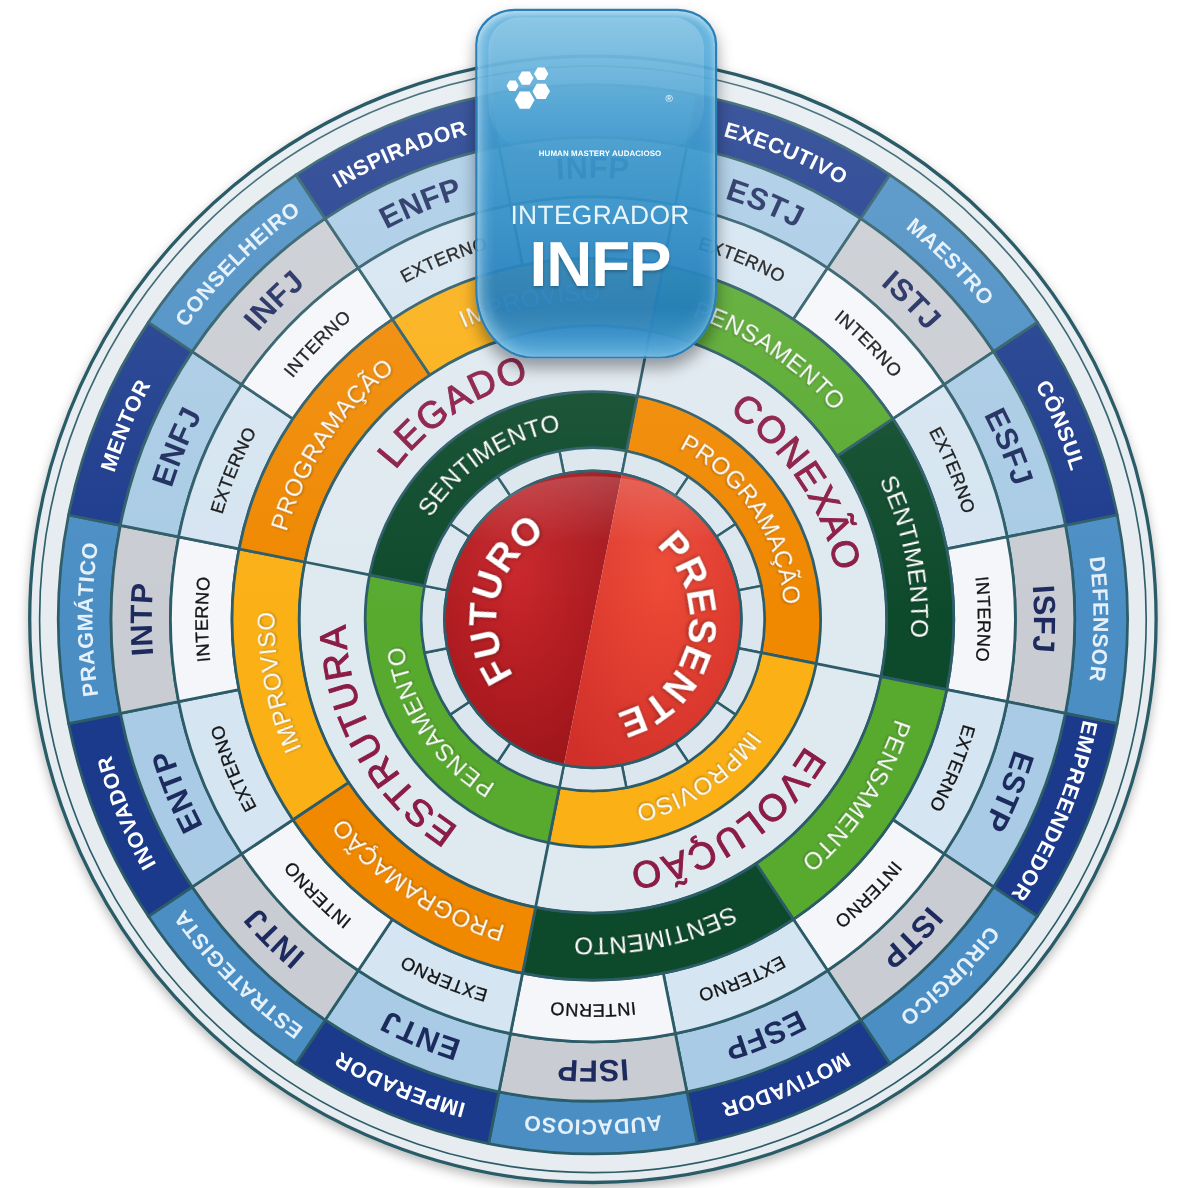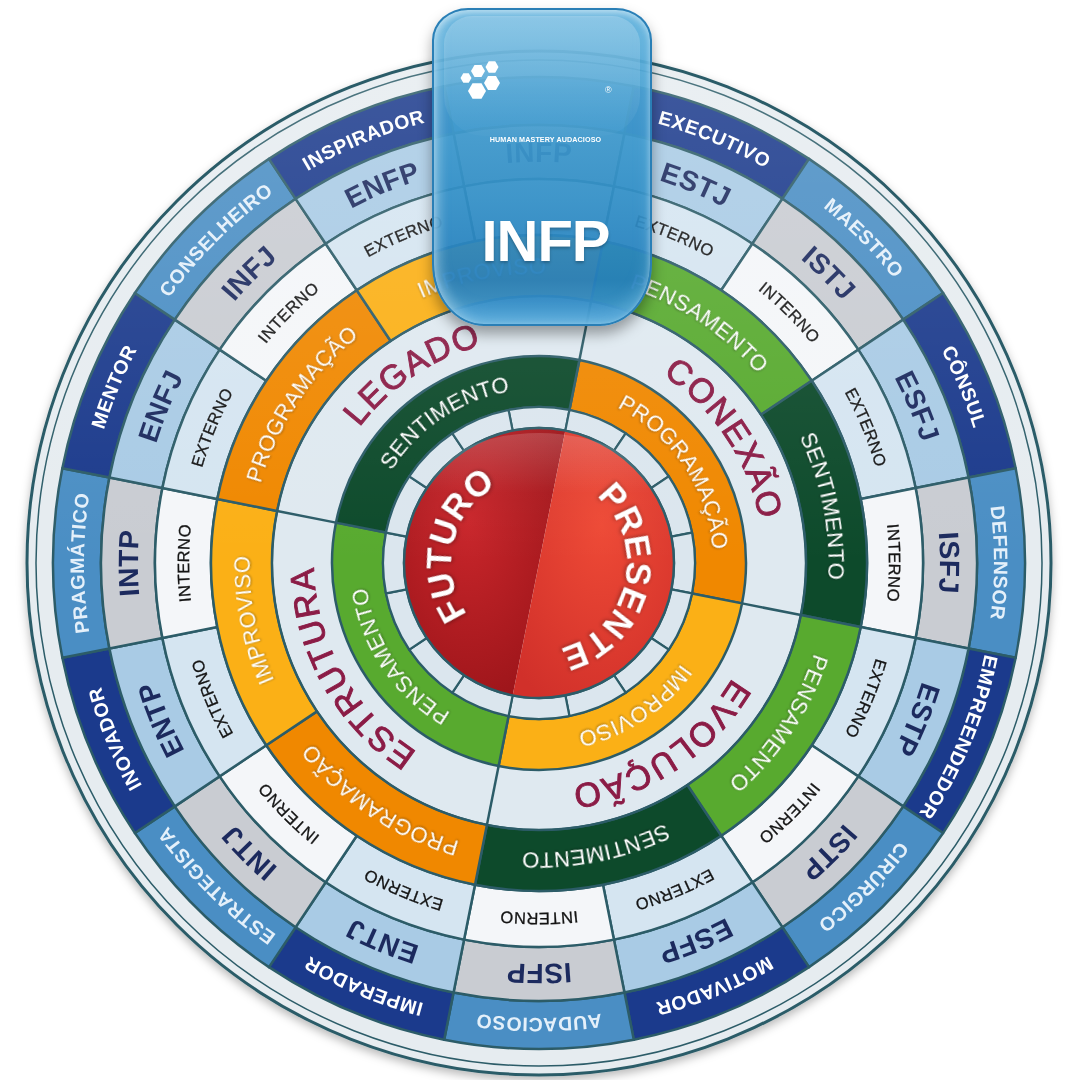--- a/index.html
+++ b/index.html
@@ -399,14 +399,15 @@
   <div class="badge-gloss"></div>
   <svg class="logo-hex" viewBox="0 0 216 120">
     <polygon fill="#ffffff" points="37.5,68 34.75,72.76 29.25,72.76 26.5,68 29.25,63.24 34.75,63.24"></polygon>
     <polygon fill="#ffffff" points="51,61 47.5,67.06 40.5,67.06 37,61 40.5,54.94 47.5,54.94"></polygon>
     <polygon fill="#ffffff" points="64.5,57 61.25,62.63 54.75,62.63 51.5,57 54.75,51.37 61.25,51.37"></polygon>
     <polygon fill="#ffffff" points="52,81 47.5,88.79 38.5,88.79 34,81 38.5,73.21 47.5,73.21"></polygon>
     <polygon fill="#ffffff" points="66,73 62,79.93 54,79.93 50,73 54,66.07 62,66.07"></polygon>
   </svg>
   <div class="logo-reg">®</div>
   <div class="badge-text logo-tagline">HUMAN MASTERY AUDACIOSO</div>
+  <div class="badge-text badge-role">INTEGRADOR</div>
   <div class="badge-text badge-type">INFP</div>
 </div>
 
 </body></html>

